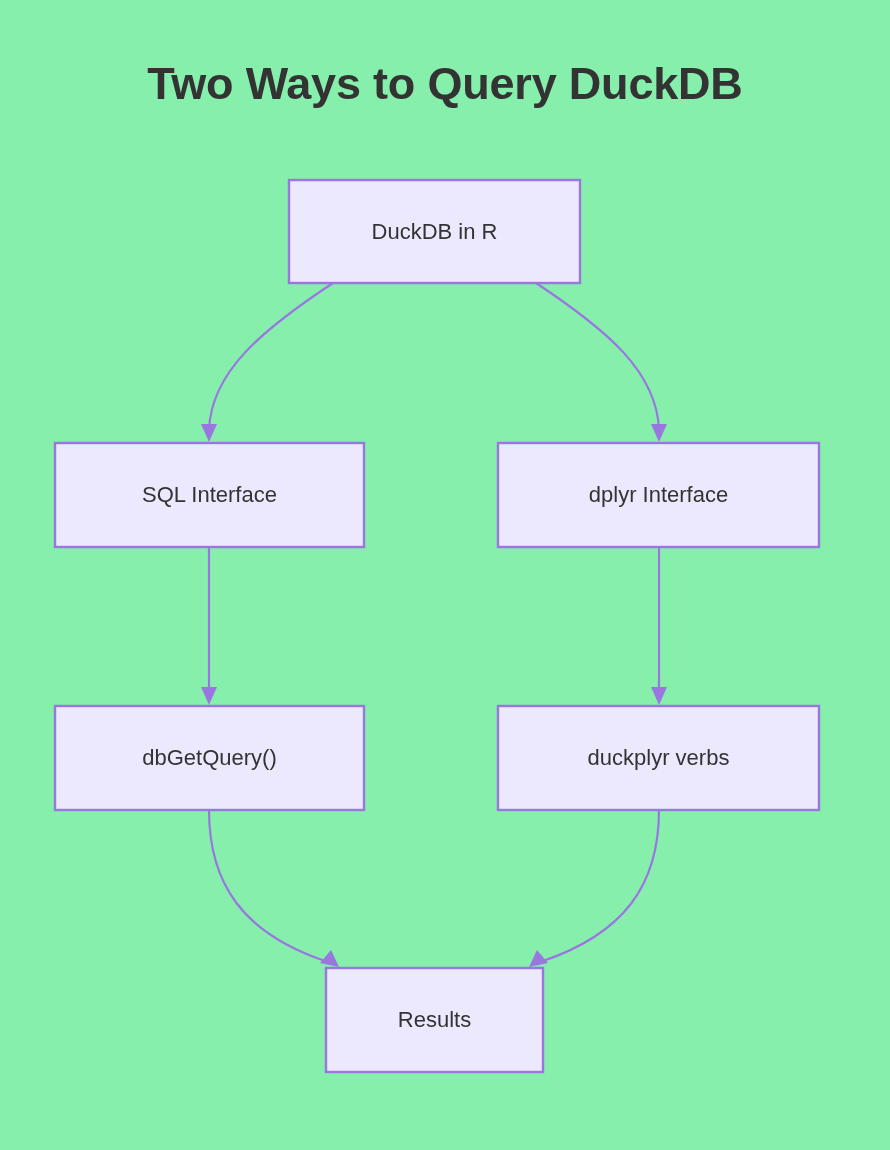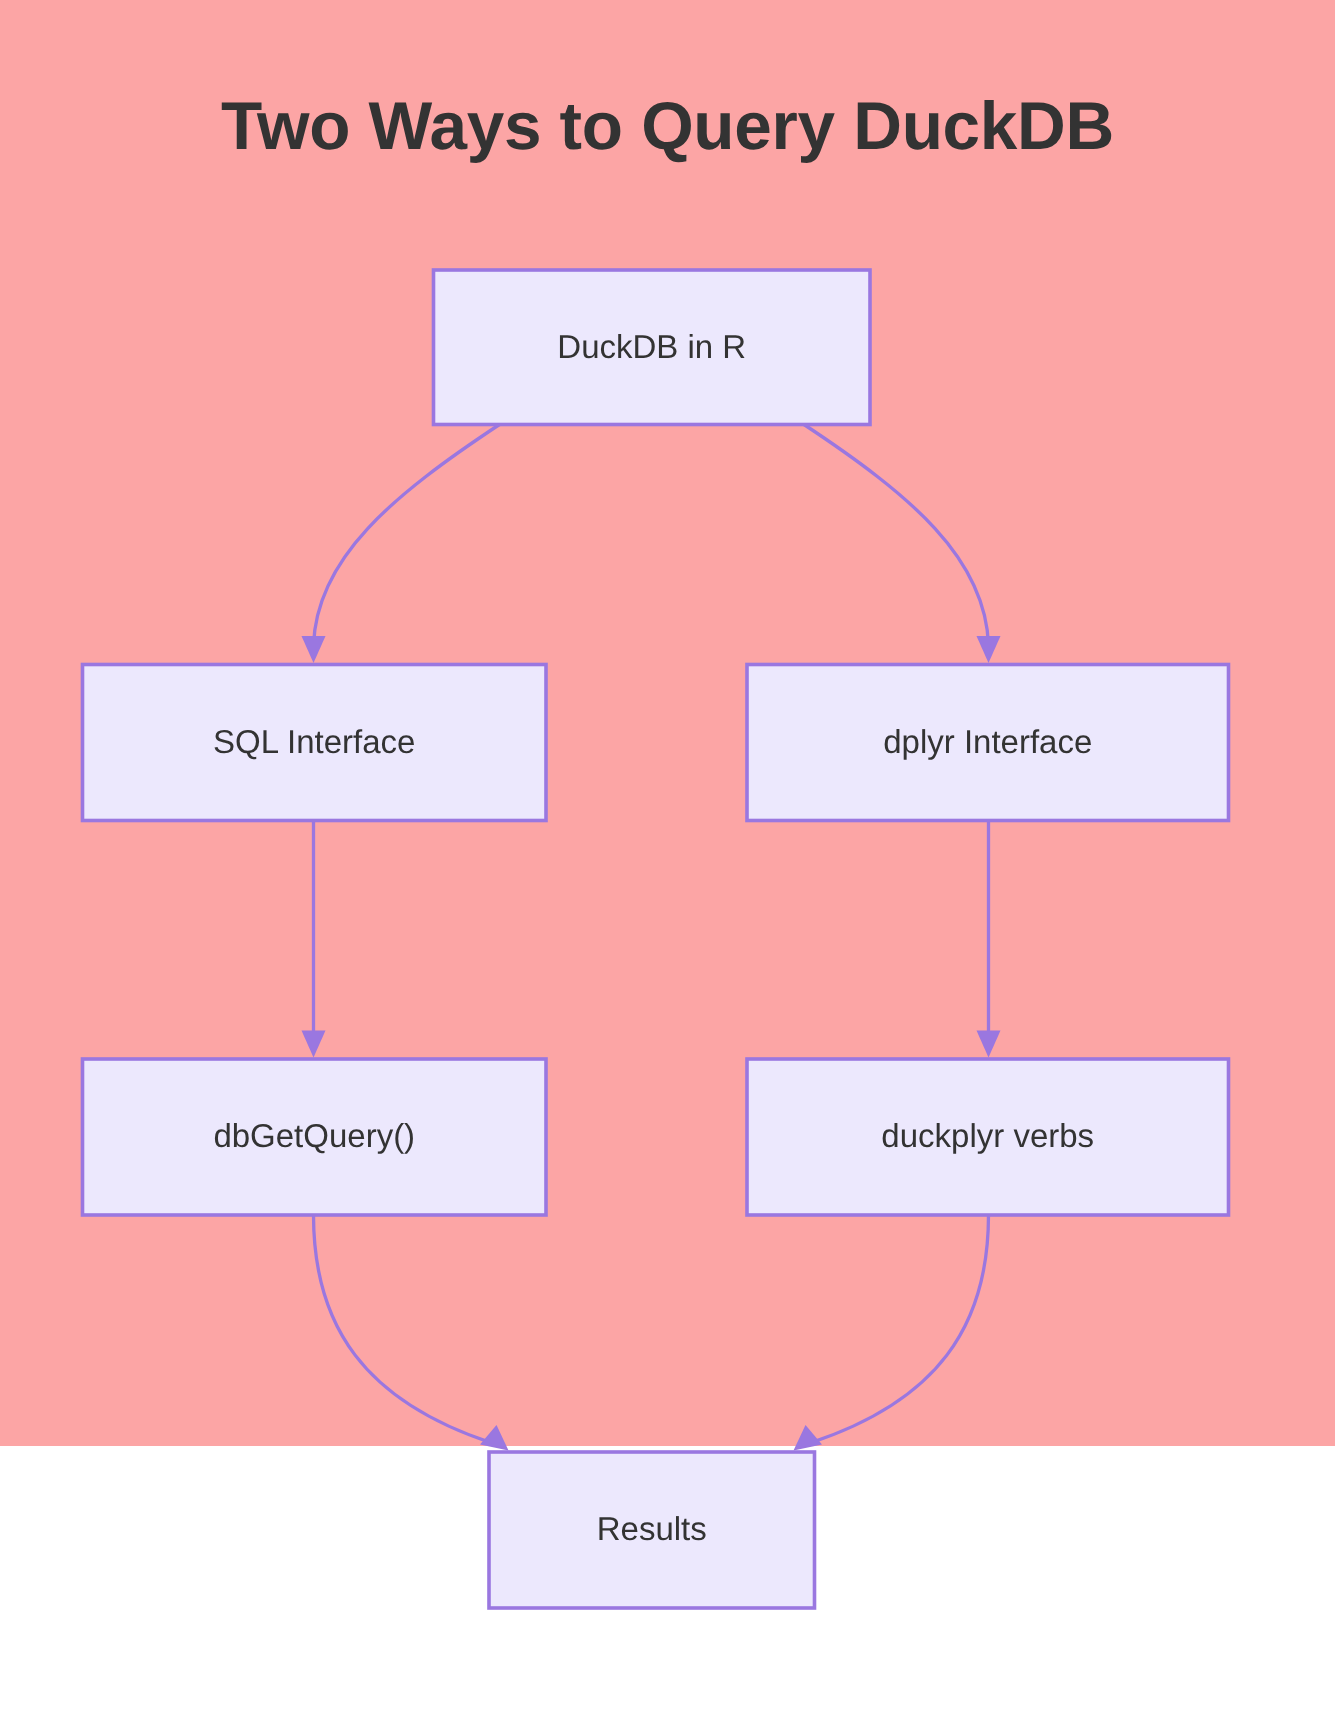--- a/index.html
+++ b/index.html
@@ -9,22 +9,22 @@
   }
   body {
     width: 890px;
     height: 1150px;
     font-family: "Liberation Sans", "DejaVu Sans", sans-serif;
     overflow: hidden;
   }
   #diagram-root {
     position: relative;
     width: 890px;
-    height: 964px;
-    background: #fca5a5;
+    height: 1150px;
+    background: #86efac;
   }
   #chart-title {
     position: absolute;
     left: 0;
     top: 60px;
     width: 890px;
     text-align: center;
     font-size: 45px;
     font-weight: bold;
     color: #333333;

